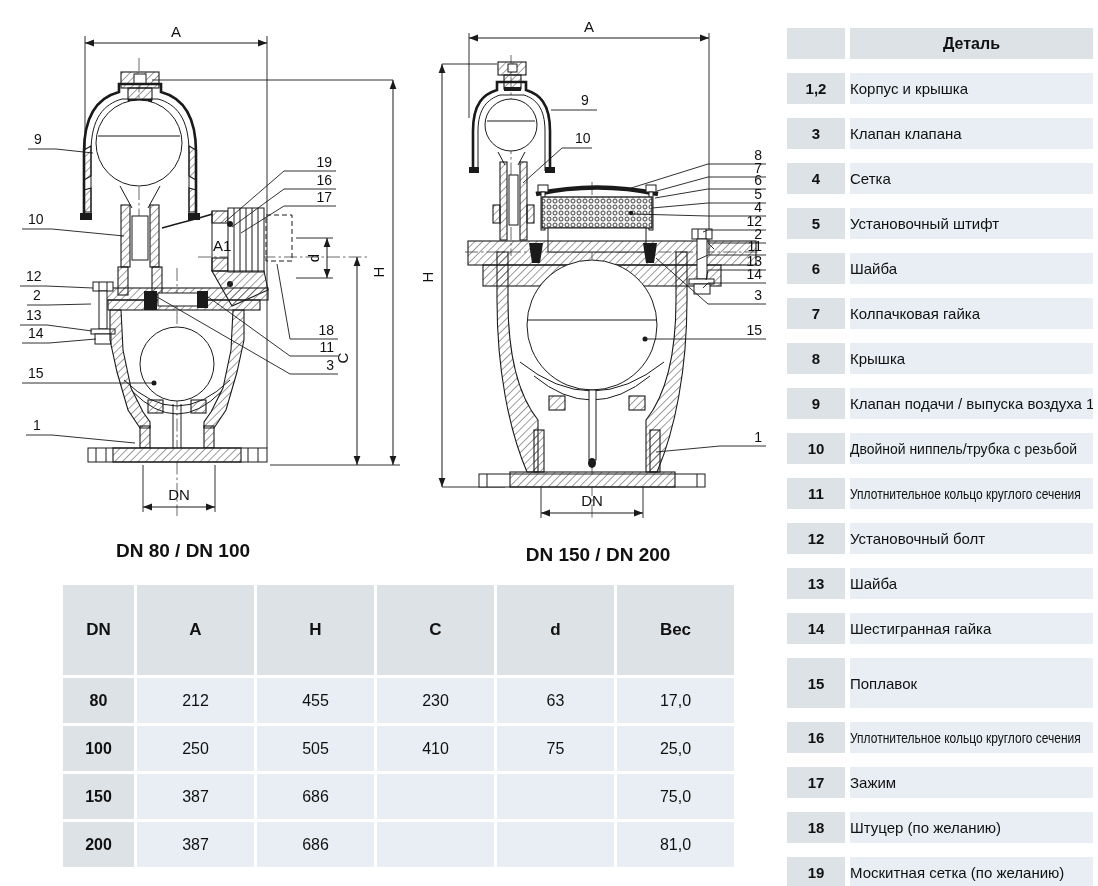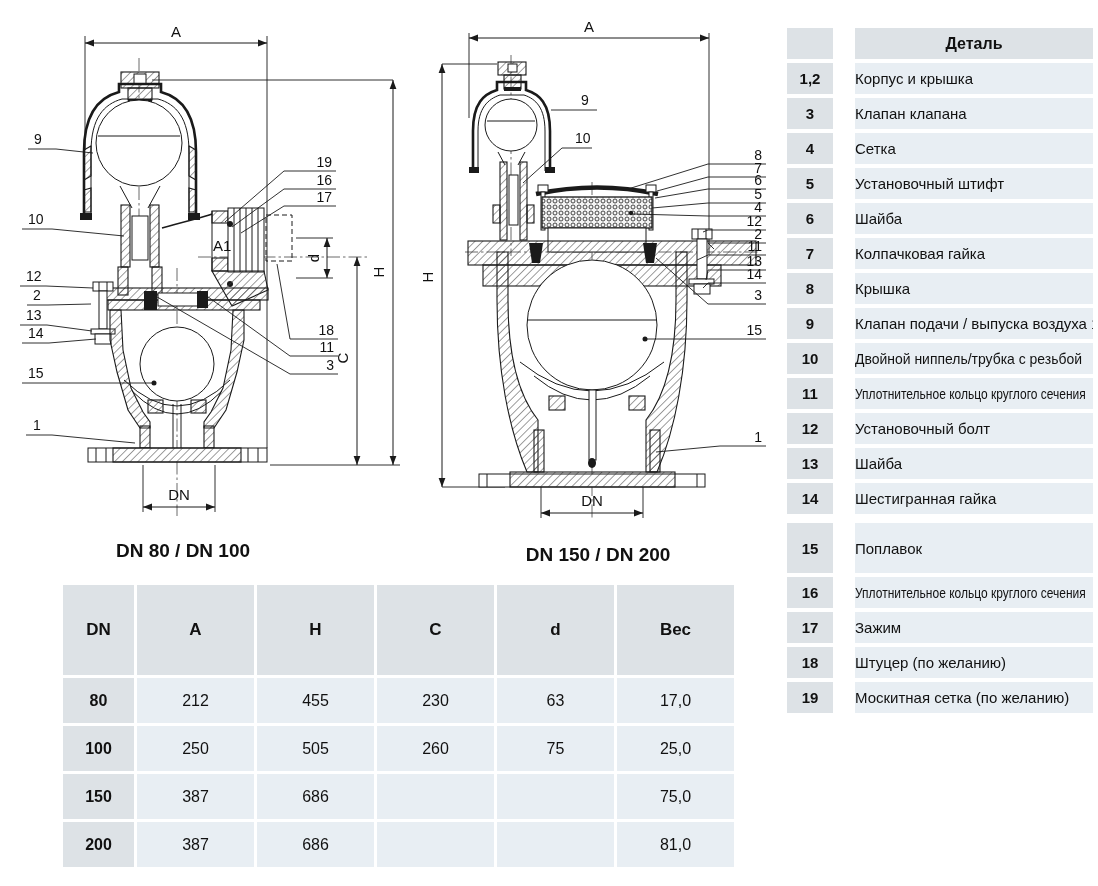--- a/index.html
+++ b/index.html
@@ -20,23 +20,23 @@
   .ext{stroke:#1a1a1a;stroke-width:0.9;fill:none;}
   .ldr{stroke:#1a1a1a;stroke-width:0.9;fill:none;}
   text.lb{font-size:14px;fill:#111;}
   text.lbe{font-size:14px;fill:#111;text-anchor:end;}
   text.dimlb{font-size:15px;fill:#111;text-anchor:middle;}
   text.cap{font-size:19px;font-weight:bold;fill:#111;text-anchor:middle;}
   text.a1{font-size:15px;fill:#111;}
 
   
   .parts-table{position:absolute;left:787px;top:28px;width:306px;}
-  .pt-row{display:flex;gap:22px;margin-bottom:4px;height:31px;}
+  .pt-row{display:flex;gap:5px;margin-bottom:14px;height:31px;}
   .pt-row.tall{height:50px;margin-top:9px;}
-  .pt-num{width:46px;background:#dde2e6;display:flex;align-items:center;justify-content:center;
+  .pt-num{width:58px;background:#dde2e6;display:flex;align-items:center;justify-content:center;
           font-weight:bold;font-size:15px;flex:none;}
   .pt-name{flex:1;background:#e8eef3;display:flex;align-items:center;
            font-size:15px;white-space:nowrap;overflow:hidden;}
   .pt-header .pt-num{background:#dde2e6;}
   .pt-header .pt-name{background:#dde2e6;justify-content:center;padding-left:0;
                       font-weight:bold;font-size:16px;}
   .sq80{transform:scaleX(0.80);transform-origin:left center;}
   .sq93{transform:scaleX(0.93);transform-origin:left center;}
 
   
@@ -474,21 +474,21 @@
     <div class="dc rowhead">80</div>
     <div class="dc">212</div>
     <div class="dc">455</div>
     <div class="dc">230</div>
     <div class="dc">63</div>
     <div class="dc">17,0</div>
 
     <div class="dc rowhead">100</div>
     <div class="dc">250</div>
     <div class="dc">505</div>
-    <div class="dc">260</div>
+    <div class="dc">410</div>
     <div class="dc">75</div>
     <div class="dc">25,0</div>
 
     <div class="dc rowhead">150</div>
     <div class="dc">387</div>
     <div class="dc">686</div>
     <div class="dc"></div>
     <div class="dc"></div>
     <div class="dc">75,0</div>
 

